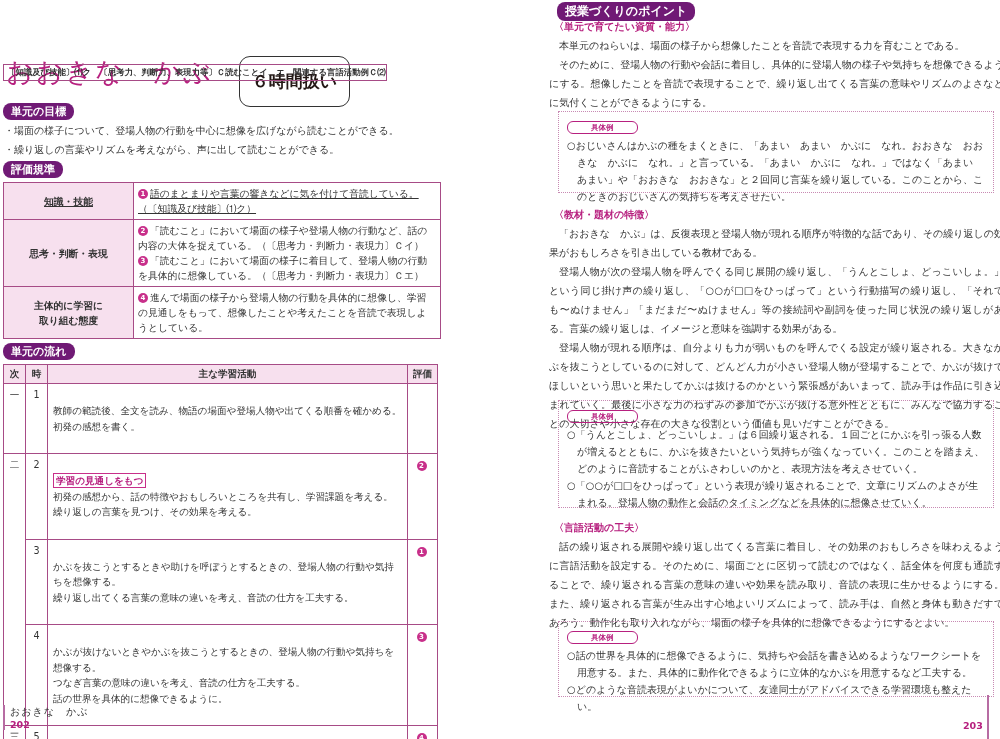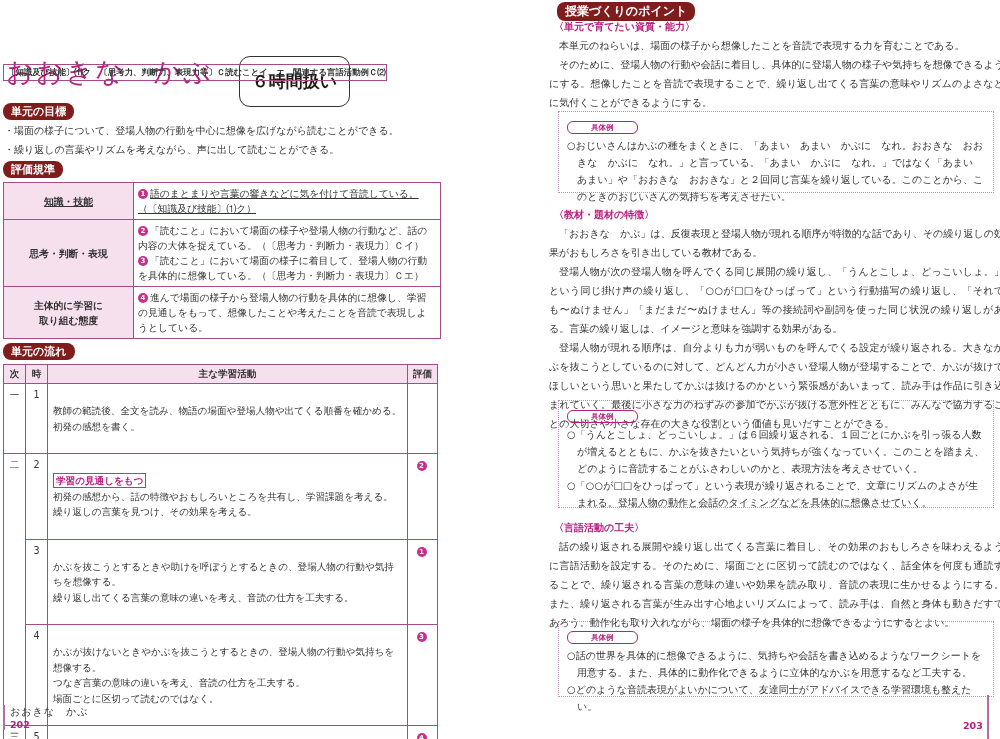--- a/index.html
+++ b/index.html
@@ -8,21 +8,21 @@
   .page { position: absolute; top: 0; height: 739px; }
   .left { left: 0; width: 460px; }
   .right { left: 540px; width: 460px; }
 
   .title-row { position: absolute; left: 6px; top: 36px; display: flex; align-items: center; }
   .main-title { font-size: 27px; color: #b7207f; letter-spacing: 2px; font-weight: normal; white-space: pre; }
   .hours-pill { margin-left: 26px; margin-top: 20px; border: 1.5px solid #333; border-radius: 11px; padding: 13px 12px; font-size: 17px; font-weight: bold; }
 
   .std-box { position: absolute; left: 3px; top: 64px; width: 384px; border: 1.5px solid #a74b86; font-size: 8.4px; padding: 2px 3px; white-space: nowrap; overflow: hidden; font-weight: bold; color: #333; }
 
-  .sec-label { position: absolute; display: inline-block; background: #7f1d1d; color: #fff; font-weight: bold; font-size: 11px; padding: 1px 8px; border-radius: 8px; }
+  .sec-label { position: absolute; display: inline-block; background: #701a75; color: #fff; font-weight: bold; font-size: 11px; padding: 1px 8px; border-radius: 8px; }
 
   .goal-list { position: absolute; left: 4px; top: 121px; font-size: 10px; line-height: 19px; color: #333; }
 
   table { border-collapse: collapse; }
   .eval-table { position: absolute; left: 3px; top: 182px; width: 438px; font-size: 9.8px; color: #333; }
   .eval-table td { border: 1.5px solid #a74b86; vertical-align: middle; }
   .eval-table td.hd { background: #f7e0ee; width: 130px; text-align: center; font-weight: bold; line-height: 15px; }
   .eval-table td.bd { padding: 3px 6px 3px 4px; line-height: 15px; }
   .num { display: inline-block; width: 10px; height: 10px; border-radius: 50%; background: #c82f8a; color: #fff; font-size: 7px; line-height: 10px; text-align: center; margin-right: 2px; vertical-align: 1px; font-weight: bold; }
 
@@ -128,21 +128,21 @@
         <div>かぶを抜こうとするときや助けを呼ぼうとするときの、登場人物の行動や気持ちを想像する。</div>
         <div>繰り返し出てくる言葉の意味の違いを考え、音読の仕方を工夫する。</div>
       </td>
       <td class="ev sub"><span class="num">1</span></td>
     </tr>
     <tr class="dash-top">
       <td class="c sub">4</td>
       <td class="act sub">
         <div>かぶが抜けないときやかぶを抜こうとするときの、登場人物の行動や気持ちを想像する。</div>
         <div>つなぎ言葉の意味の違いを考え、音読の仕方を工夫する。</div>
-        <div>場面ごとに区切って読むのではなく。</div>
+        <div>話の世界を具体的に想像できるように。</div>
       </td>
       <td class="ev sub"><span class="num">3</span></td>
     </tr>
     <tr>
       <td class="c">三</td>
       <td class="c">
         <div>5</div>
         <div>・</div>
         <div>6</div>
       </td>

